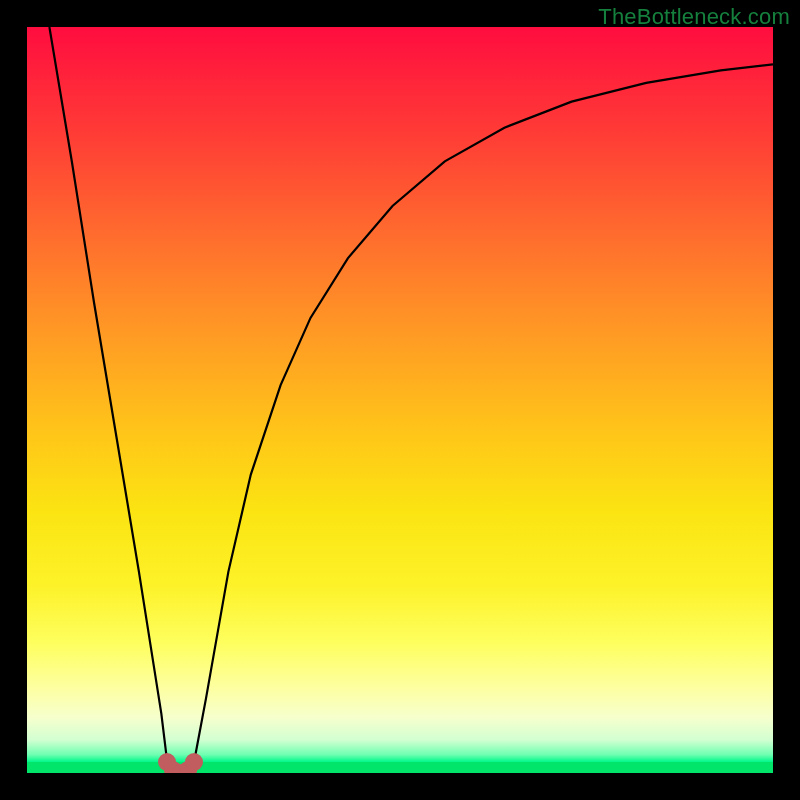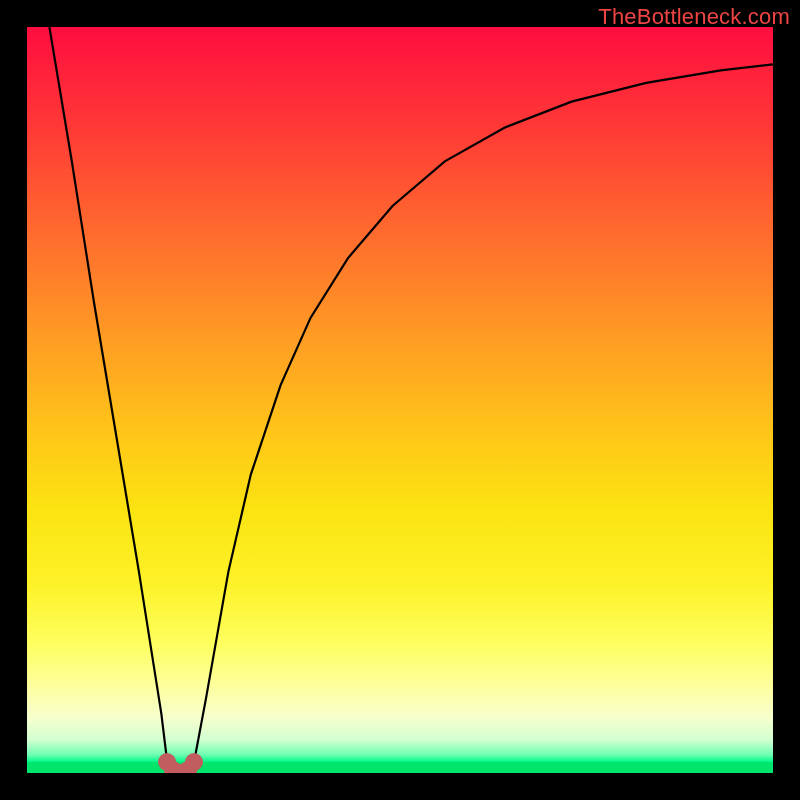--- a/index.html
+++ b/index.html
@@ -61,21 +61,21 @@
   }
   .marker {
     position: absolute;
     background: #c15d5e;
     border-radius: 50%;
   }
   .watermark {
     position: absolute;
     top: 4px;
     right: 10px;
-    color: #ef4444;
+    color: #15803d;
     font-size: 22px;
     letter-spacing: 0.2px;
     font-weight: 400;
   }
 </style>
 </head>
 <body>
 
 <div class="frame">
 

